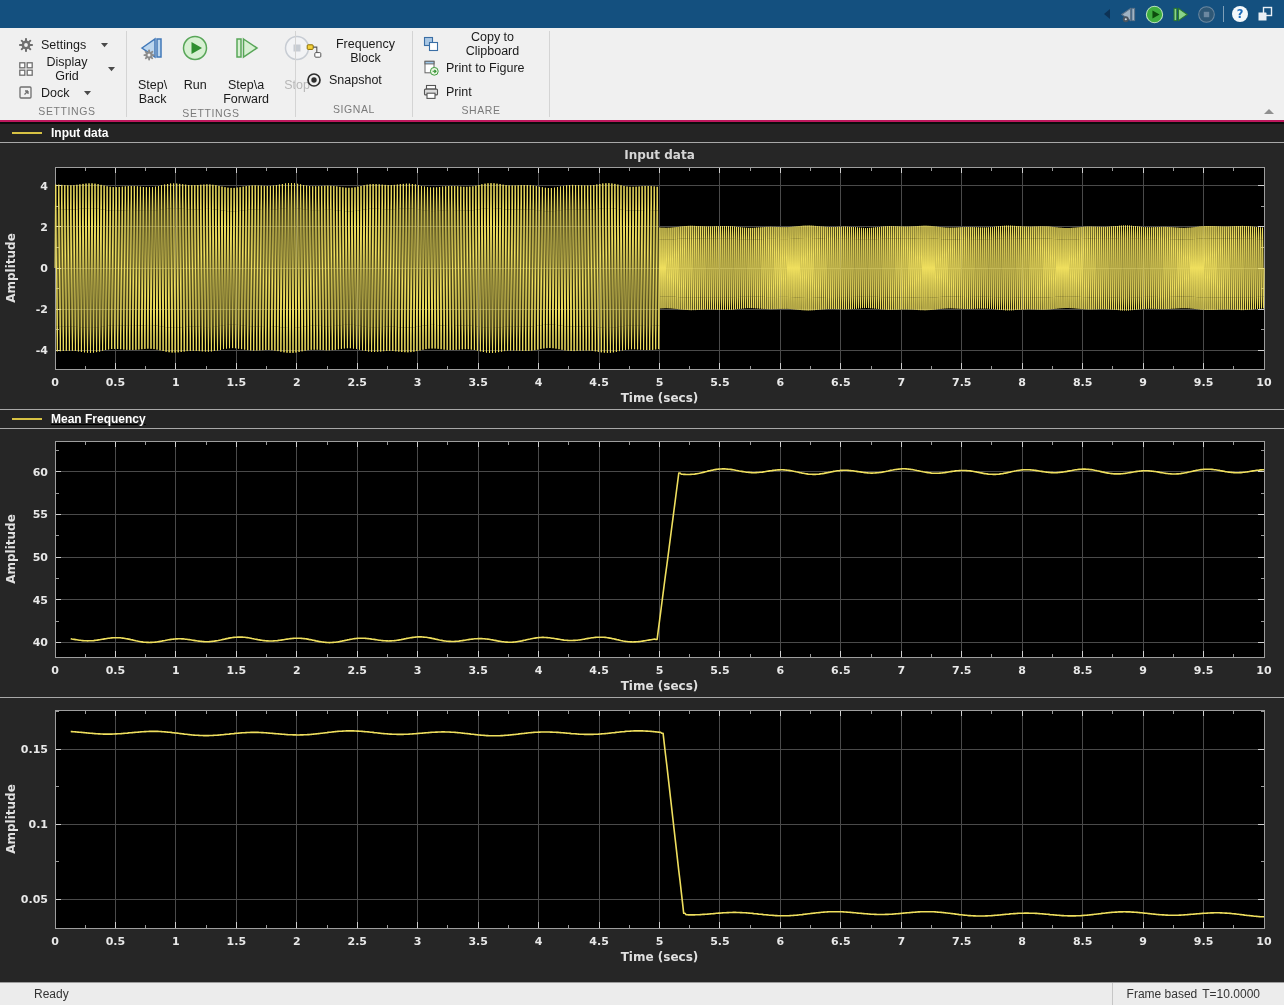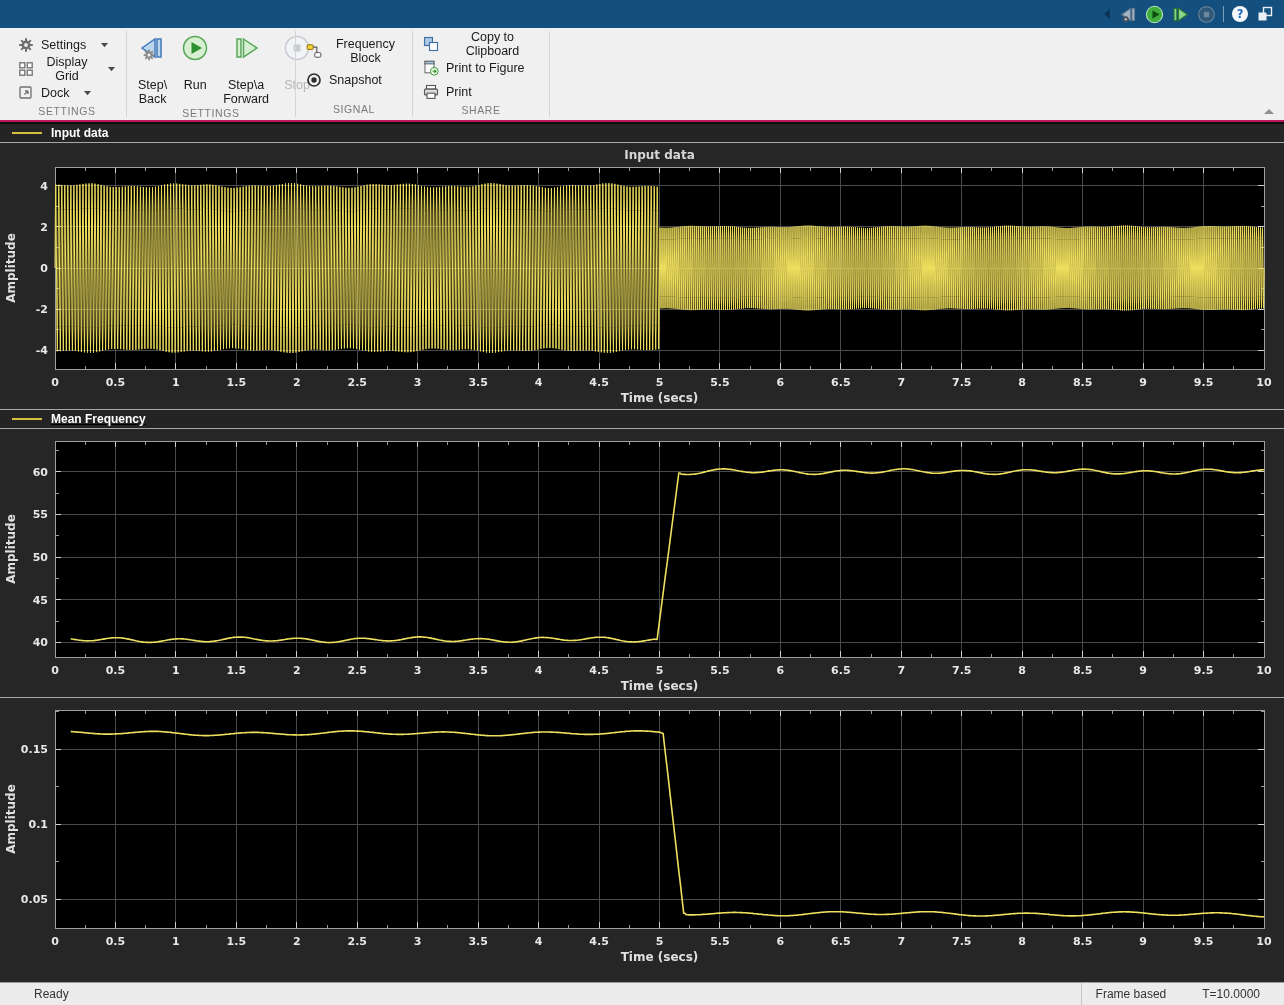--- a/index.html
+++ b/index.html
@@ -44,21 +44,21 @@
   .swatch{width:30px;height:2px;background:#D6C143;}
   .legendlabel{color:#ffffff;font-size:12px;font-weight:700;}
   svg.chart{display:block;width:100%;background:#262626;}
 
   
   .statusbar{height:22px;flex:0 0 22px;background:#ececec;border-top:1px solid #9c9c9c;
              display:flex;align-items:center;font-size:12px;color:#333;}
   .status-left{padding-left:16px;margin-left:18px;}
   .status-right{margin-left:auto;display:flex;align-items:center;height:100%;}
   .status-divider{width:1px;height:100%;background:#c6c6c6;margin-right:14px;}
-  .status-frame{margin-right:36px;}
+  .status-frame{margin-right:5px;}
   .status-time{margin-right:24px;}
 </style>
 </head>
 <body>
 
 <div class="titlebar">
   <div class="qa">
     <span>
       <svg width="10" height="14" viewBox="0 0 10 14">
           <polygon points="8,2 2,7 8,12" fill="#0d3255"></polygon>

